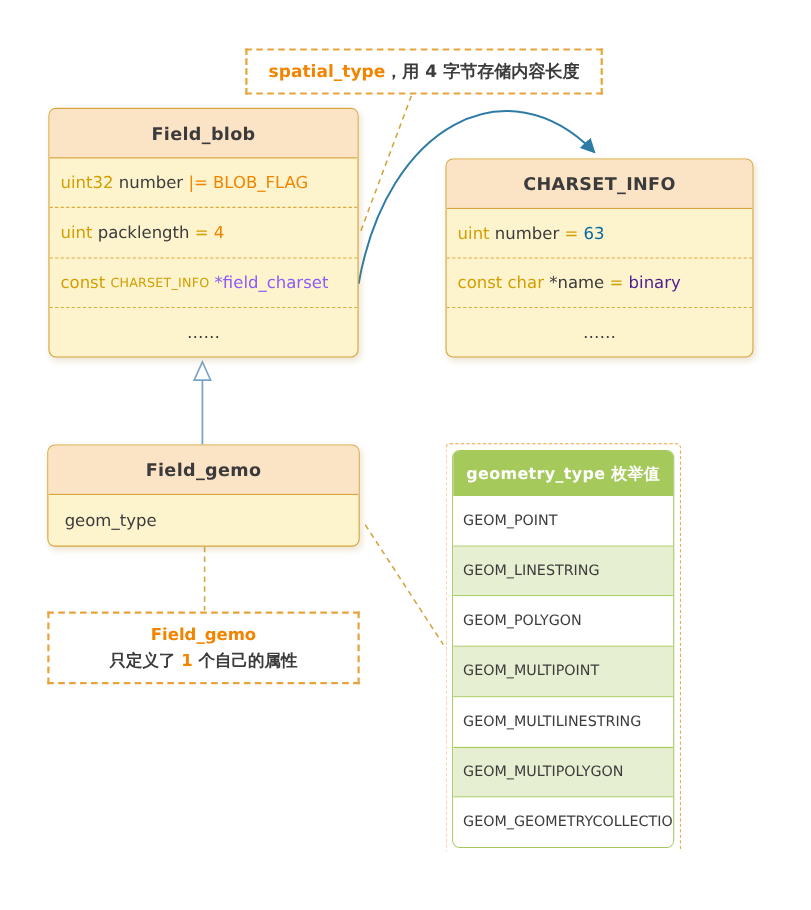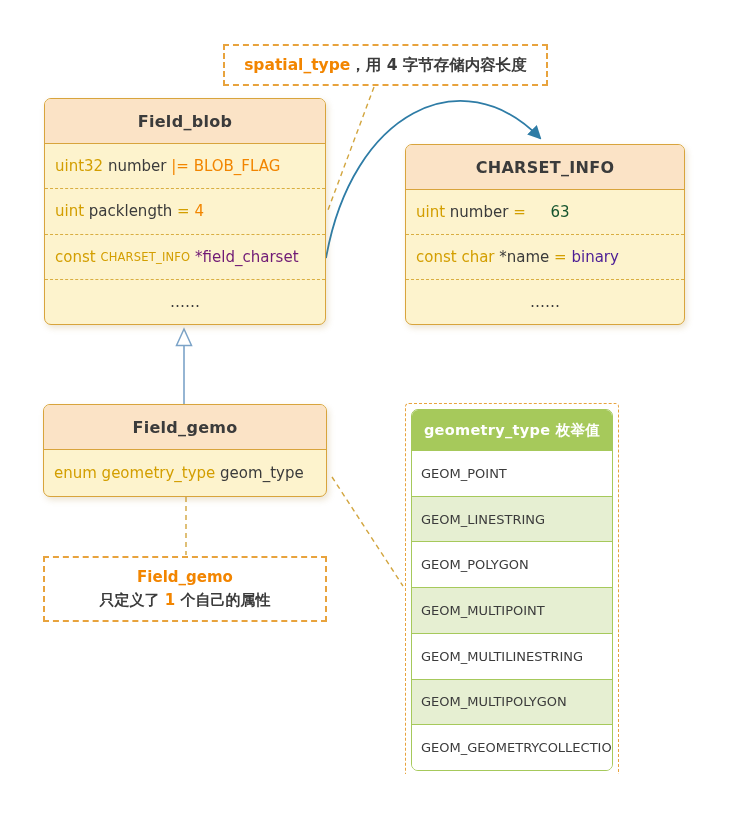--- a/index.html
+++ b/index.html
@@ -108,54 +108,53 @@
         </div>
         <div class="row">
           <span style="color: rgb(211, 158, 0);">uint</span>
           <span style="color: rgb(59, 59, 59);"> packlength </span>
           <span style="color: rgb(211, 158, 0);">= </span>
           <span style="color: rgb(242, 133, 0);">4</span>
         </div>
         <div class="row">
           <span style="color: rgb(211, 158, 0);">const </span>
           <span class="small" style="color: rgb(211, 158, 0);">CHARSET_INFO</span>
-          <span style="color: #701a75;"> *field_charset</span>
+          <span style="color: #8b5cf6;"> *field_charset</span>
         </div>
         <div class="row center">
           <span style="color: rgb(59, 59, 59);">……</span>
         </div>
       </div>
   </div>
 
   <div class="classbox" id="charset-info">
     <div class="hdr">CHARSET_INFO</div>
     <div class="rows">
         <div class="row">
           <span style="color: rgb(211, 158, 0);">uint</span>
           <span style="color: rgb(59, 59, 59);"> number </span>
           <span style="color: rgb(211, 158, 0);">= </span>
-          <span style="color: #14532d; margin-left: 20px;">63</span>
+          <span style="color: #0369a1;">63</span>
         </div>
         <div class="row">
           <span style="color: rgb(211, 158, 0);">const char</span>
           <span style="color: rgb(59, 59, 59);"> *name </span>
           <span style="color: rgb(211, 158, 0);">= </span>
           <span style="color: #4c1d95;">binary</span>
         </div>
         <div class="row center">
           <span style="color: rgb(59, 59, 59);">……</span>
         </div>
       </div>
   </div>
 
   <div class="classbox" id="field-gemo">
     <div class="hdr">Field_gemo</div>
     <div class="rows">
         <div class="row">
-          <span style="color: rgb(211, 158, 0);">enum geometry_type</span>
           <span style="color: rgb(59, 59, 59);"> geom_type</span>
         </div>
       </div>
   </div>
 
   <div class="note" id="note-gemo">
     <div class="note-title">Field_gemo</div>
     <div class="note-line"><span style="color: rgb(59, 59, 59);">只定义了 </span><span style="color: rgb(242, 133, 0);">1</span><span style="color: rgb(59, 59, 59);"> 个自己的属性</span></div>
   </div>
 

